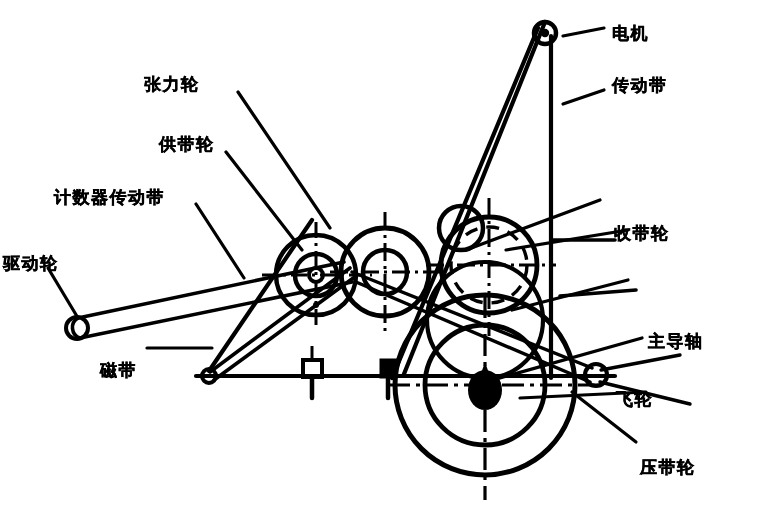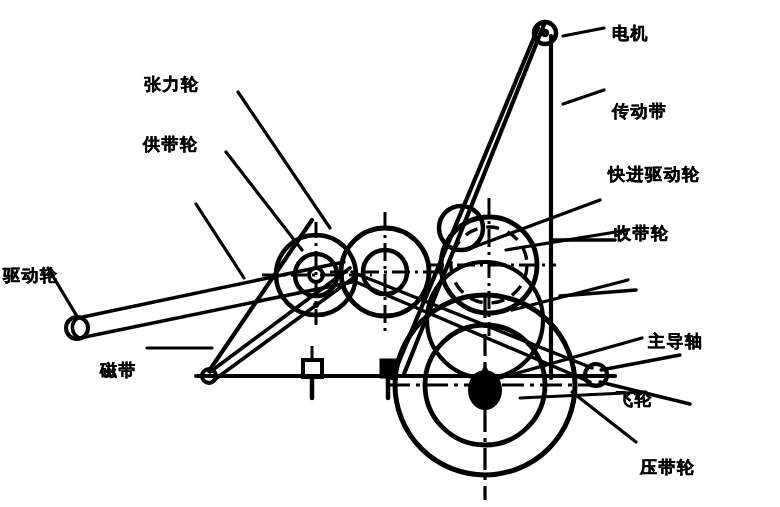--- a/index.html
+++ b/index.html
@@ -148,25 +148,25 @@
 
       <line x1="238" y1="92" x2="330" y2="228"></line>
       <line x1="226" y1="152" x2="302" y2="250"></line>
       <line x1="196" y1="204" x2="244" y2="278"></line>
       <line x1="48" y1="268" x2="78" y2="318"></line>
       <line x1="147" y1="348" x2="212" y2="348"></line>
     </g>
   </svg>
 
   <div class="lbl" style="left:612px;top:22px">电机</div>
-  <div class="lbl" style="left:612px;top:100px">传动带</div>
-  <div class="lbl" style="left:608px;top:163px">快进驱动轮</div>
+  <div class="lbl" style="left:612px;top:74px">传动带</div>
   <div class="lbl" style="left:614px;top:222px">收带轮</div>
   <div class="lbl" style="left:648px;top:330px">主导轴</div>
   <div class="lbl" style="left:616px;top:388px">飞轮</div>
   <div class="lbl" style="left:640px;top:456px">压带轮</div>
 
   <div class="lbl" style="left:144px;top:73px">张力轮</div>
-  <div class="lbl" style="left:143px;top:133px">供带轮</div>
-  <div class="lbl" style="left:3px;top:264px">驱动轮</div>
+  <div class="lbl" style="left:159px;top:133px">供带轮</div>
+  <div class="lbl" style="left:54px;top:186px">计数器传动带</div>
+  <div class="lbl" style="left:3px;top:252px">驱动轮</div>
   <div class="lbl" style="left:100px;top:359px">磁带</div>
 
 </div>
 
 </body></html>

